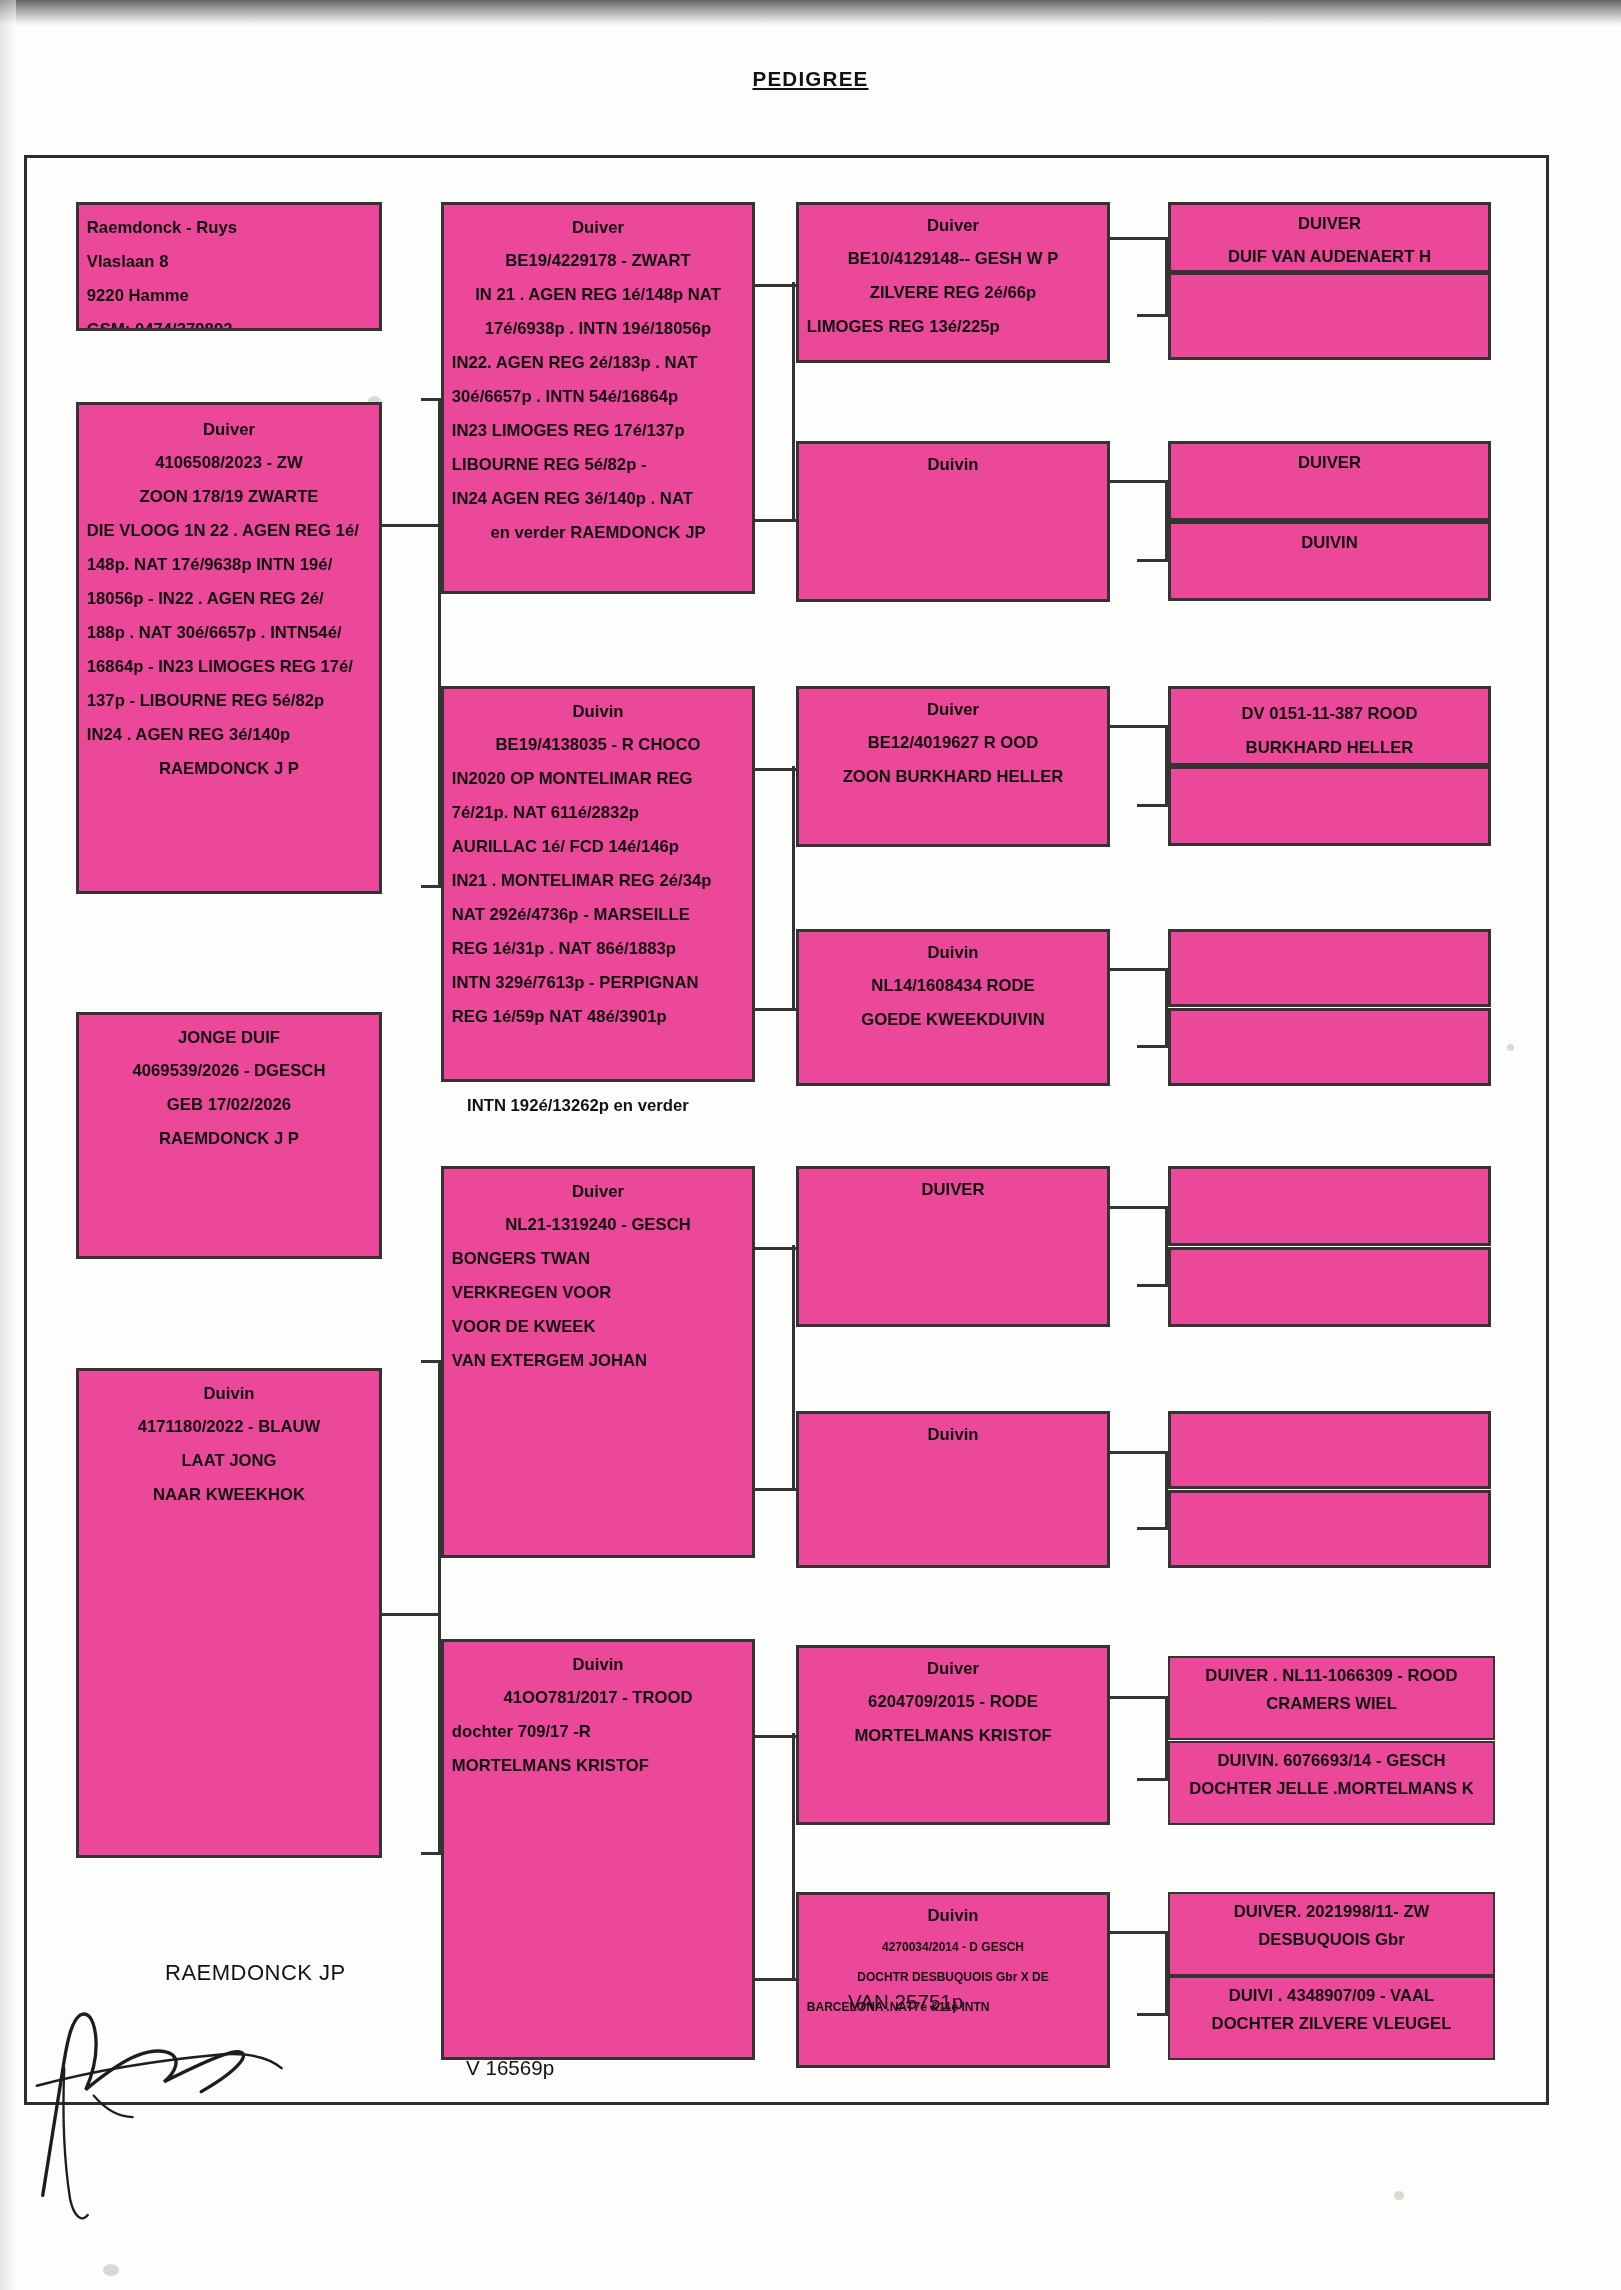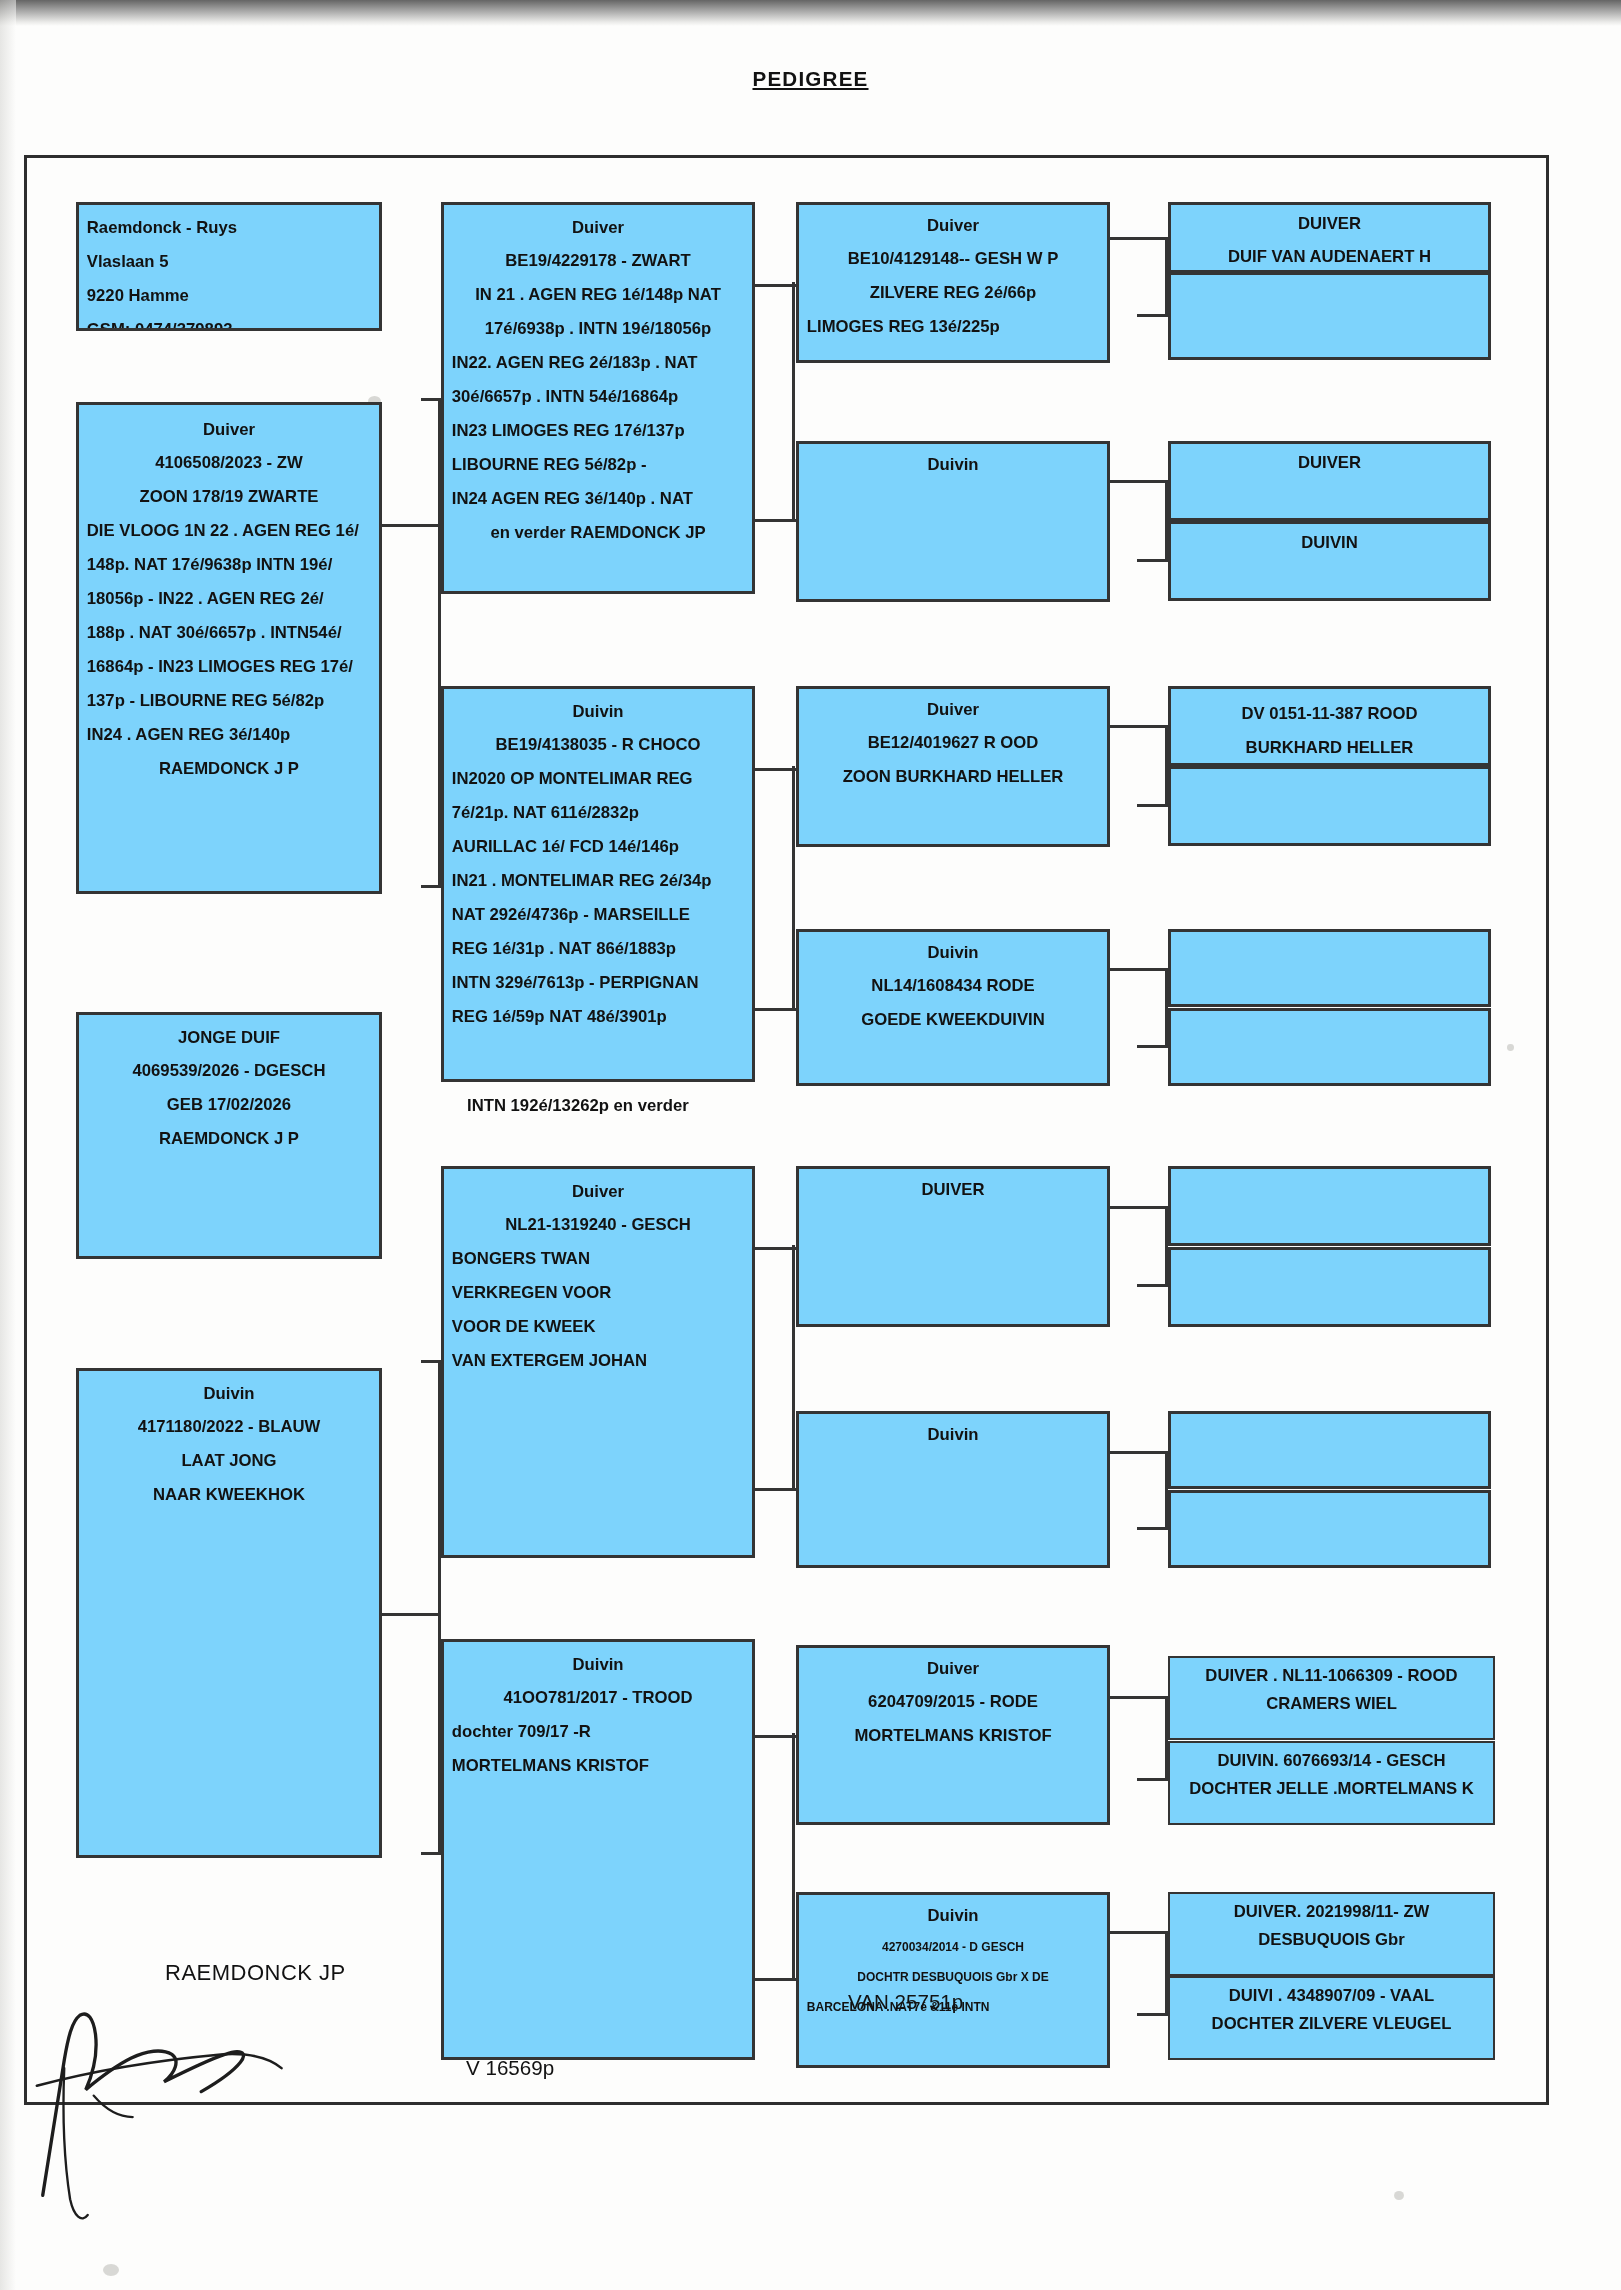--- a/index.html
+++ b/index.html
@@ -44,21 +44,21 @@
     position: absolute;
     left: 23.5px; top: 155px;
     width: 1525px; height: 1950px;
     border: 3.9px solid #2e2e2e;
     box-sizing: border-box;
   }
   .box {
     position: absolute;
     border: 3.9px solid #343434;
     box-sizing: border-box;
-    background: #7dd3fc;
+    background: #ec4899;
     padding: 5.9px 7.8px 3.9px 7.8px;
     overflow: hidden;
   }
   .box .ln {
     display: block;
     font-size: 16.7px;
     font-weight: bold;
     line-height: 34px;
     white-space: nowrap;
   }
@@ -122,21 +122,21 @@
   <div class="spot" style="left:1507px;top:1044px;width:6.9px;height:6.9px;"></div>
   <div class="spot" style="left:1394px;top:2191px;width:9.8px;height:8.8px;"></div>
   <div class="spot" style="left:103px;top:2264px;width:15.7px;height:11.8px;"></div>
 
   <div id="doc-title">PEDIGREE</div>
 
   <div id="outer-frame"></div>
 
   <div class="box" style="left:76px; top:202px; width:306px; height:129px;">
     <span class="ln l">Raemdonck - Ruys</span>
-    <span class="ln l">Vlaslaan 5</span>
+    <span class="ln l">Vlaslaan 8</span>
     <span class="ln l">9220 Hamme</span>
     <span class="ln l">GSM: 0474/379893</span>
   </div>
 
   <div class="box" style="left:76px; top:402px; width:306px; height:492px; padding-top:7.8px;">
     <span class="hdr">Duiver</span>
     <span class="ln c">4106508/2023 - ZW</span>
     <span class="ln c">ZOON   178/19 ZWARTE</span>
     <span class="ln l">DIE VLOOG 1N 22 . AGEN REG 1é/</span>
     <span class="ln l">148p. NAT 17é/9638p  INTN 19é/</span>

